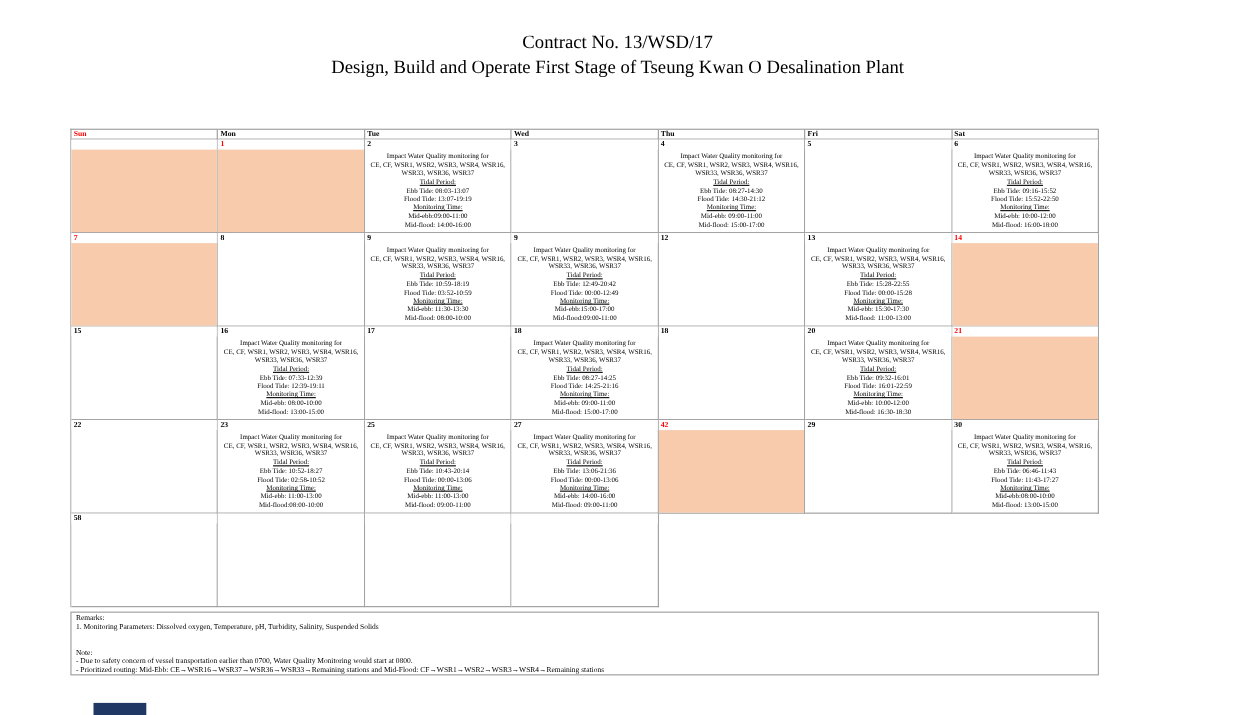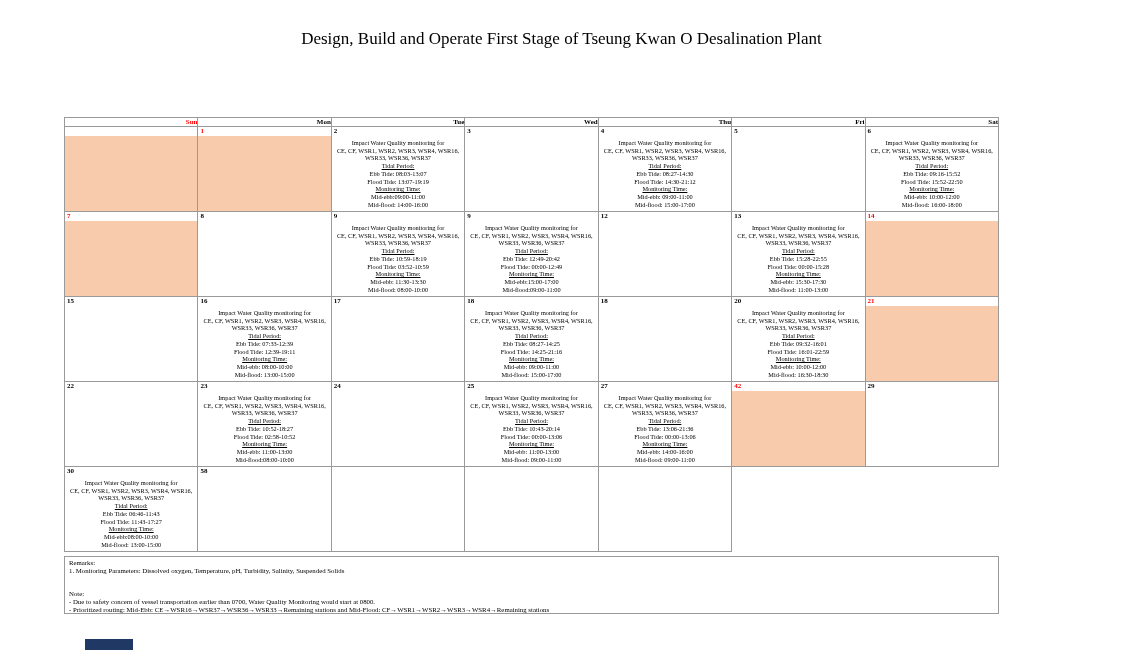--- a/index.html
+++ b/index.html
@@ -7,37 +7,38 @@
     width:1123px;height:650px;background:#ffffff;position:relative;overflow:hidden;
     font-family:"Liberation Serif", serif;color:#000;
   }
   *{box-sizing:border-box;}
   .titles{position:absolute;left:0;top:28px;width:1123px;text-align:center;
     font-size:17px;line-height:21.5px;}
   .cal-wrap{position:absolute;left:64px;top:117px;width:935px;}
   .cal{display:grid;grid-template-columns:repeat(7,1fr);
     border-left:1px solid #9a9a9a;border-top:1px solid #9a9a9a;background:#fff;}
   .hdr-cell{height:9px;border-right:1px solid #9a9a9a;border-bottom:1px solid #9a9a9a;
-    font-size:7px;line-height:8px;font-weight:bold;padding-left:2px;text-align:right;}
+    font-size:7px;line-height:8px;font-weight:bold;padding-left:2px;}
   .day{height:85px;border-right:1px solid #9a9a9a;border-bottom:1px solid #9a9a9a;
     display:flex;flex-direction:column;background:#fff;}
   .day-num{height:9px;font-size:7px;line-height:8px;font-weight:bold;padding-left:2px;background:#fff;}
   .day-content{flex:1;font-size:6.3px;line-height:7.7px;text-align:center;padding-top:3px;}
   .day-content.shaded{background:#F8CBAD;}
   .red{color:#FF0000;}
   .u{text-decoration:underline;}
   .remarks-box{position:absolute;left:64px;top:556px;width:935px;height:58px;
     border:1px solid #9a9a9a;padding:2px 4px;font-size:6.8px;line-height:8.3px;}
   .remarks-spacer{height:14px;}
   .navy-bar{position:absolute;left:85px;top:639px;width:48px;height:11px;background:#1F3864;}
 </style>
 </head>
 <body>
 
 <div class="titles">
+  <div>Contract No. 13/WSD/17</div>
   <div>Design, Build and Operate First Stage of Tseung Kwan O Desalination Plant</div>
 </div>
 
 <div class="cal-wrap">
   <div class="cal" id="calendar-grid">
       <div class="hdr-cell red">Sun</div>
       <div class="hdr-cell">Mon</div>
       <div class="hdr-cell">Tue</div>
       <div class="hdr-cell">Wed</div>
       <div class="hdr-cell">Thu</div>
@@ -229,24 +230,20 @@
           <div>WSR33, WSR36, WSR37</div>
           <div class="u">Tidal Period:</div>
           <div>Ebb Tide: 10:52-18:27</div>
           <div>Flood Tide: 02:58-10:52</div>
           <div class="u">Monitoring Time:</div>
           <div>Mid-ebb: 11:00-13:00</div>
           <div>Mid-flood:08:00-10:00</div>
         </div>
       </div>
       <div class="day">
-        <div class="day-num">24</div>
-        <div class="day-content"></div>
-      </div>
-      <div class="day">
         <div class="day-num">25</div>
         <div class="day-content">
           <div>Impact Water Quality monitoring for</div>
           <div>CE, CF, WSR1, WSR2, WSR3, WSR4, WSR16,</div>
           <div>WSR33, WSR36, WSR37</div>
           <div class="u">Tidal Period:</div>
           <div>Ebb Tide: 10:43-20:14</div>
           <div>Flood Tide: 00:00-13:06</div>
           <div class="u">Monitoring Time:</div>
           <div>Mid-ebb: 11:00-13:00</div>

